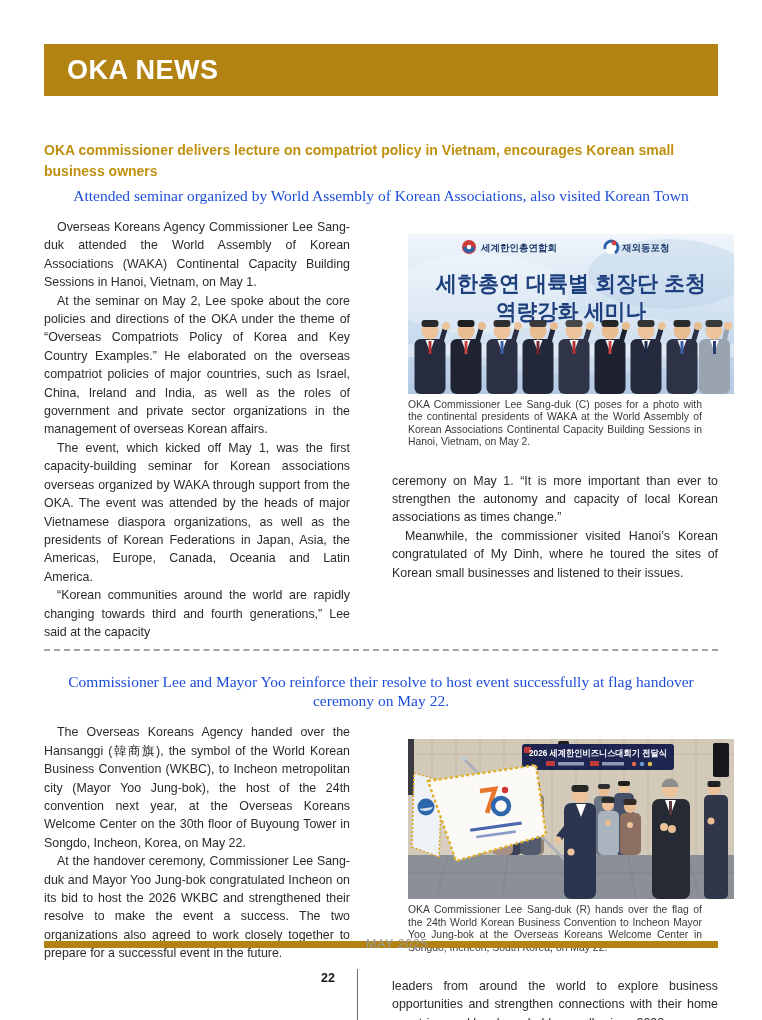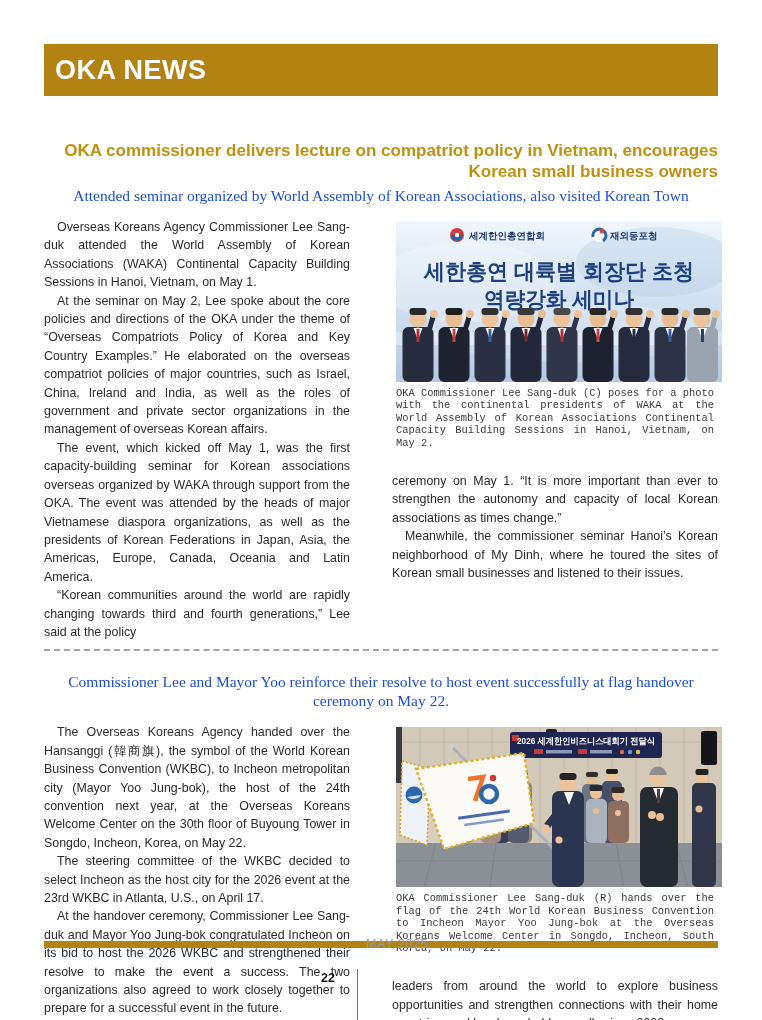--- a/index.html
+++ b/index.html
@@ -2,37 +2,37 @@
 <html style="--gold-bar: #B28313; --gold-title: #C0900F;"><head>
 <meta charset="utf-8">
 <style>
   * { box-sizing: border-box; margin: 0; padding: 0; }
   html,body { background:#ffffff; }
   body { width:762px; height:1020px; font-family:"Liberation Sans",sans-serif; position:relative; overflow:hidden; }
   .page { position:relative; width:762px; height:1020px; background:#fff; }
 
   .masthead { position:absolute; left:44px; top:44px; width:674px; height:52px;
               background:var(--gold-bar,#b28313); color:#fff; font-size:27px; font-weight:bold;
-              line-height:52px; padding-left:11px; letter-spacing:.5px; }
+              line-height:52px; padding-left:23px; letter-spacing:.5px; }
 
   .content { position:absolute; left:44px; top:140px; width:674px; }
 
-  .atitle { color:var(--gold-title,#c0900f); font-size:17px; line-height:21px; font-weight:bold; text-align:right; }
+  .atitle { color:var(--gold-title,#c0900f); font-size:14px; line-height:21px; font-weight:bold; text-align:left; }
   .asub   { font-family:"Liberation Serif",serif; font-size:15.5px; line-height:19px; text-align:center; color:#1d4ed8; margin-top:4px; }
 
   .cols { display:flex; gap:42px; margin-top:13px; }
   .colL { width:322px; }
   .colR { width:326px; }
 
   p.body { font-size:12.4px; line-height:18.4px; text-align:justify; color:#2b2b2b; text-indent:13px; }
   p.body.noind { text-indent:0; }
 
-  figure { margin:4px; }
+  figure { margin:16px; }
   .photo { display:block; width:326px; height:160px; background:#dfe8f2; }
-  figcaption { font-size:10.4px; line-height:12.4px; text-align:justify; color:#3a3a3a; margin-top:5px;font-family:Liberation Mono, monospace; }
+  figcaption { font-size:10.4px; line-height:12.4px; text-align:justify; color:#3a3a3a; margin-top:5px; }
   .rtext { margin-top:23px; }
 
   .divider { border-top:2px dashed #a3a3a3; margin-top:8px; height:0; }
   .a2 { margin-top:21px; }
 
   .bottom-rule { position:absolute; left:44px; top:941px; width:674px; height:7px; background:var(--gold-bar,#b28313); }
 
   .pgnum { position:absolute; top:971px; left:308px; width:40px; text-align:center; font-size:12.5px; font-weight:bold; color:#151515; }
   .vline { position:absolute; left:357px; top:969px; width:1px; height:51px; background:#6f6f6f; }
   .issue { position:absolute; top:937px; left:366px; font-size:12.5px; color:#9b9b9b; letter-spacing:.6px; }
@@ -52,21 +52,21 @@
 
     <section>
       <h2 class="atitle">OKA commissioner delivers lecture on compatriot policy in Vietnam, encourages Korean small business owners</h2>
       <div class="asub">Attended seminar organized by World Assembly of Korean Associations, also visited Korean Town</div>
 
       <div class="cols">
         <div class="colL">
           <p class="body">Overseas Koreans Agency Commissioner Lee Sang-duk attended the World Assembly of Korean Associations (WAKA) Continental Capacity Building Sessions in Hanoi, Vietnam, on May 1.</p>
           <p class="body">At the seminar on May 2, Lee spoke about the core policies and directions of the OKA under the theme of “Overseas Compatriots Policy of Korea and Key Country Examples.” He elaborated on the overseas compatriot policies of major countries, such as Israel, China, Ireland and India, as well as the roles of government and private sector organizations in the management of overseas Korean affairs.</p>
           <p class="body">The event, which kicked off May 1, was the first capacity-building seminar for Korean associations overseas organized by WAKA through support from the OKA. The event was attended by the heads of major Vietnamese diaspora organizations, as well as the presidents of Korean Federations in Japan, Asia, the Americas, Europe, Canada, Oceania and Latin America.</p>
-          <p class="body">“Korean communities around the world are rapidly changing towards third and fourth generations,” Lee said at the policy</p>
+          <p class="body">“Korean communities around the world are rapidly changing towards third and fourth generations,” Lee said at the capacity</p>
         </div>
 
         <div class="colR">
           <figure>
             <svg class="photo" viewBox="0 0 326 160">
               <defs>
                 <linearGradient id="sky1" x1="0" y1="0" x2="0" y2="1">
                   <stop offset="0" stop-color="#eff5fb"></stop>
                     <stop offset="0.55" stop-color="#cfdff0"></stop>
                     <stop offset="1" stop-color="#b3c9e2"></stop>
@@ -175,35 +175,34 @@
                     <circle cx="306" cy="97" r="8.5" fill="#ecc39a"></circle>
                     <rect x="297.5" y="86" width="17" height="7" rx="3" fill="#3a3a3a"></rect>
                     <circle cx="320" cy="92" r="4" fill="#ecc39a"></circle>
                   </g>
               </g>
             </svg>
             <figcaption>OKA Commissioner Lee Sang-duk (C) poses for a photo with the continental presidents of WAKA at the World Assembly of Korean Associations Continental Capacity Building Sessions in Hanoi, Vietnam, on May 2.</figcaption>
           </figure>
           <div class="rtext">
             <p class="body noind">ceremony on May 1. “It is more important than ever to strengthen the autonomy and capacity of local Korean associations as times change.”</p>
-            <p class="body">Meanwhile, the commissioner seminar Hanoi’s Korean neighborhood of My Dinh, where he toured the sites of Korean small businesses and listened to their issues.</p>
+            <p class="body">Meanwhile, the commissioner visited Hanoi’s Korean congratulated of My Dinh, where he toured the sites of Korean small businesses and listened to their issues.</p>
           </div>
         </div>
       </div>
     </section>
 
     <div class="divider"></div>
 
     <section class="a2">
       <div class="asub">Commissioner Lee and Mayor Yoo reinforce their resolve to host event successfully at flag handover ceremony on May 22.</div>
 
       <div class="cols">
         <div class="colL">
           <p class="body">The Overseas Koreans Agency handed over the Hansanggi (韓商旗), the symbol of the World Korean Business Convention (WKBC), to Incheon metropolitan city (Mayor Yoo Jung-bok), the host of the 24th convention next year, at the Overseas Koreans Welcome Center on the 30th floor of Buyoung Tower in Songdo, Incheon, Korea, on May 22.</p>
-          <p class="body">The steering committee of the WKBC decided to select Incheon as the host city for the 2026 event at the 23rd WKBC in Atlanta, U.S., on April 17.</p>
           <p class="body">At the handover ceremony, Commissioner Lee Sang-duk and Mayor Yoo Jung-bok congratulated Incheon on its bid to host the 2026 WKBC and strengthened their resolve to make the event a success. The two organizations also agreed to work closely together to prepare for a successful event in the future.</p>
 
         </div>
 
         <div class="colR">
           <figure>
             <svg class="photo" viewBox="0 0 326 160">
 
               <rect width="326" height="116" fill="#d3c9b8"></rect>
               <g stroke="#c3b9a7" stroke-width="1">

